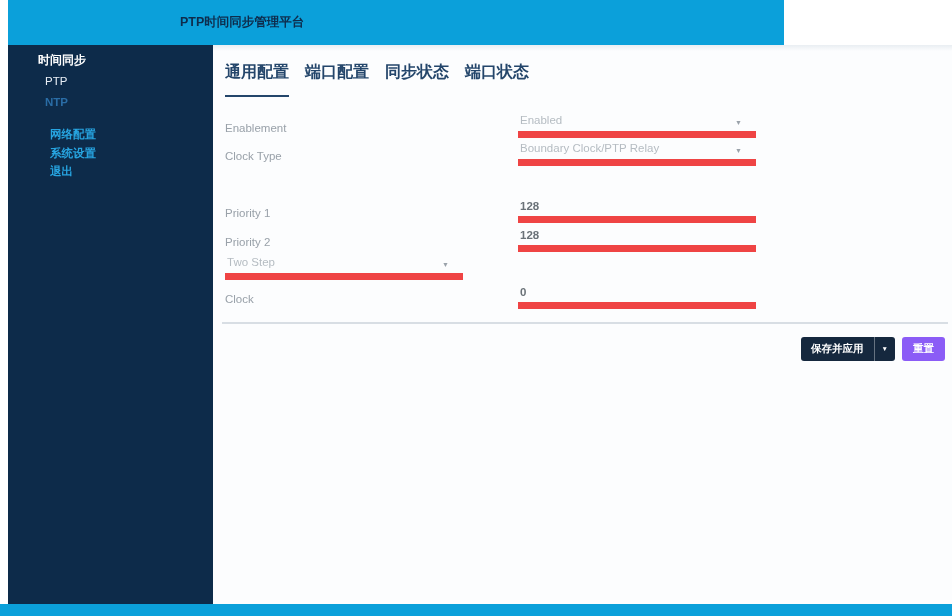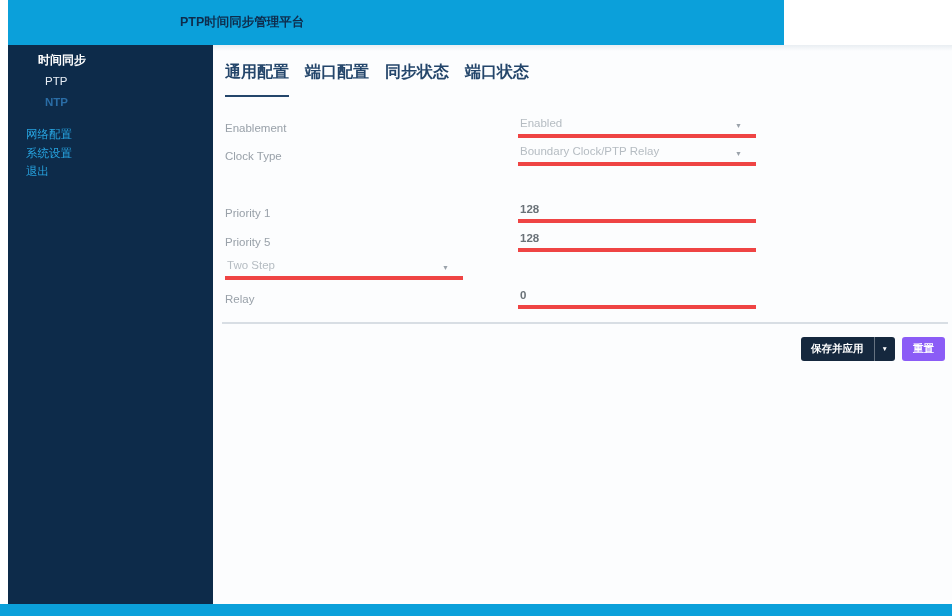--- a/index.html
+++ b/index.html
@@ -24,21 +24,21 @@
   .nav-item {
     display: block;
     line-height: 21px;
     font-size: 11.5px;
     cursor: pointer;
     white-space: nowrap;
   }
   .nav-root   { color: #ffffff; font-weight: 700; font-size: 12px; padding-left: 30px; }
   .nav-sub    { color: #e8eef5; padding-left: 37px; }
   .nav-sub-dim{ color: #2a6da6; padding-left: 37px; font-weight: 700; }
-  .nav-link   { color: #27a4e0; font-weight: 400; padding-left: 18px; line-height: 18.5px; }
+  .nav-link   { color: #27a4e0; font-weight: 700; padding-left: 42px; line-height: 18.5px; }
   .nav-gap    { height: 12px; }
 
   
   .topbar {
     position: absolute;
     left: 8px; top: 0;
     width: 776px; height: 45px;
     background: #0ba0da;
     z-index: 2;
   }
@@ -87,21 +87,21 @@
   }
   .form-label {
     width: 293px;
     font-size: 11.5px;
     color: #99a1a9;
     padding-bottom: 4px;
   }
   .form-field {
     position: relative;
     width: 238px;
-    border-bottom: 4px solid #ef4444;
+    border-bottom: 7px solid #ef4444;
     padding: 0 0 4px 2px;
     font-size: 11.5px;
     margin-top: 42px;
   }
   .field-value { display: block; min-height: 13px; }
   .field-value.disabled { color: #b5bcc2; }
   .field-value.enabled  { color: #4d545b; }
   .select-caret {
     position: absolute;
     right: 14px; bottom: 5px;
@@ -229,35 +229,35 @@
         </div>
 
         <div class="form-row">
           <div class="form-label">Priority 1</div>
           <div class="form-field">
             <input type="text" value="128" style="">
           </div>
         </div>
 
         <div class="form-row">
-          <div class="form-label">Priority 5</div>
+          <div class="form-label">Priority 2</div>
           <div class="form-field">
             <input type="text" value="128" style="">
           </div>
         </div>
 
         <div class="form-row">
           <div class="form-field">
             <span class="field-value disabled">Two Step</span>
             <span class="select-caret">▼</span>
           </div>
         </div>
 
         <div class="form-row">
-          <div class="form-label">Relay</div>
+          <div class="form-label">Clock</div>
           <div class="form-field">
             <input type="text" value="0" style="">
           </div>
         </div>
 
       </div>
 
       <div class="divider"></div>
 
       <div class="actions">

